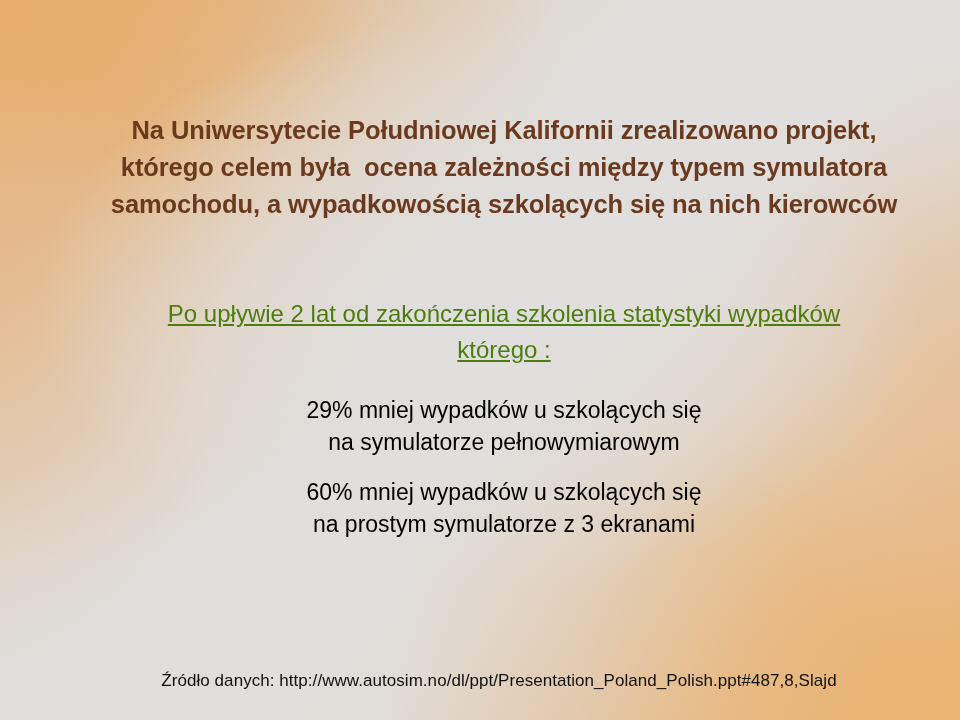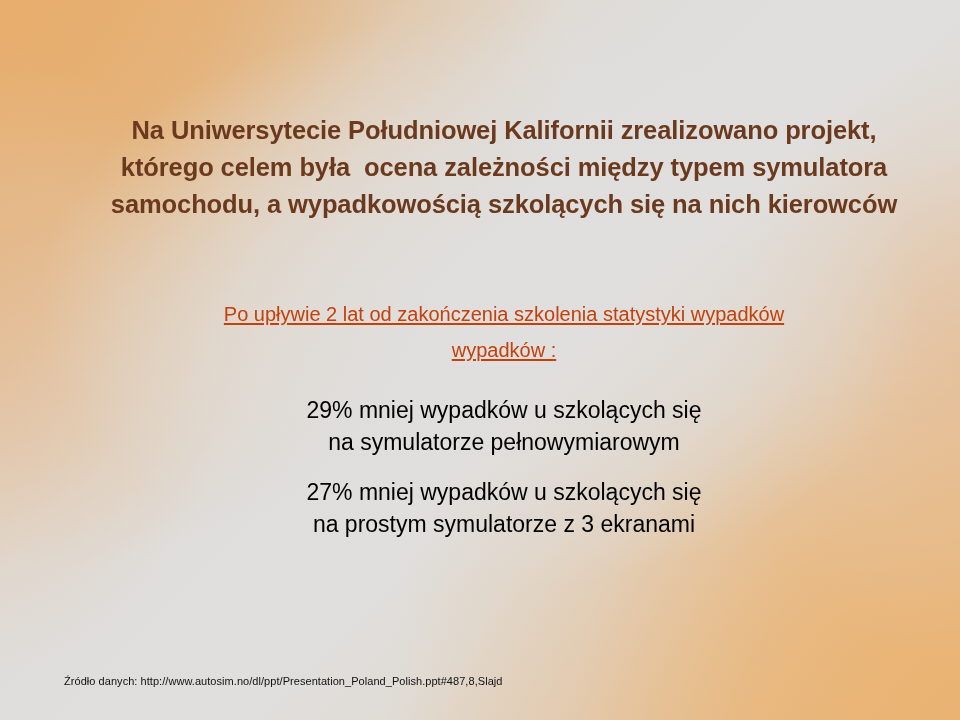--- a/index.html
+++ b/index.html
@@ -97,23 +97,23 @@
     white-space: pre-wrap;
     letter-spacing: -0.1px;
   }
 
   .subtitle {
     position: absolute;
     top: 296px;
     left: 90px;
     right: 90px;
     text-align: center;
-    font-size: 20px;
+    font-size: 24px;
     line-height: 36px;
-    color: #c2410c;
+    color: #4d7c0f;
   }
   .subtitle .u {
     text-decoration: underline;
     text-underline-offset: 2px;
   }
 
   .stat-block {
     position: absolute;
     left: 40px;
     right: 40px;
@@ -125,21 +125,22 @@
   }
   .stat-1 { top: 394px; }
   .stat-2 { top: 476px; }
   .stat-3 { top: 553px; }
 
   .source {
     position: absolute;
     top: 672px;
     left: 40px;
     right: 50px;
-    font-size: 11px;
+    text-align: center;
+    font-size: 17px;
     line-height: 18px;
     color: #111111;
     letter-spacing: 0.05px;
   }
 </style>
 </head>
 <body>
 
 <div id="slide">
 
@@ -151,26 +152,26 @@
   <div class="bg-layer bg-centre"></div>
 
   <div class="content">
 
     <div class="slide-title">Na Uniwersytecie Południowej Kalifornii zrealizowano projekt,
 którego celem była  ocena zależności między typem symulatora
 samochodu, a wypadkowością szkolących się na nich kierowców</div>
 
     <div class="subtitle">
       <span class="u">Po upływie 2 lat od zakończenia szkolenia statystyki wypadków</span><br>
-      <span class="u">wypadków :</span>
+      <span class="u">którego :</span>
     </div>
 
     <div class="stat-block stat-1">29% mniej wypadków u szkolących się
 na symulatorze pełnowymiarowym</div>
 
-    <div class="stat-block stat-2">27% mniej wypadków u szkolących się
+    <div class="stat-block stat-2">60% mniej wypadków u szkolących się
 na prostym symulatorze z 3 ekranami</div>
 
 
     <div class="source">Źródło danych: http://www.autosim.no/dl/ppt/Presentation_Poland_Polish.ppt#487,8,Slajd</div>
 
   </div>
 </div>
 
 </body></html>

